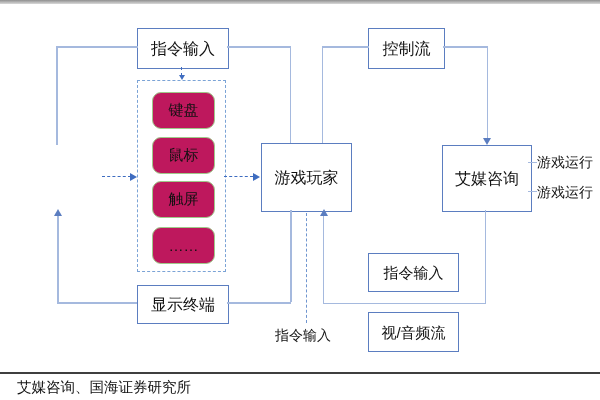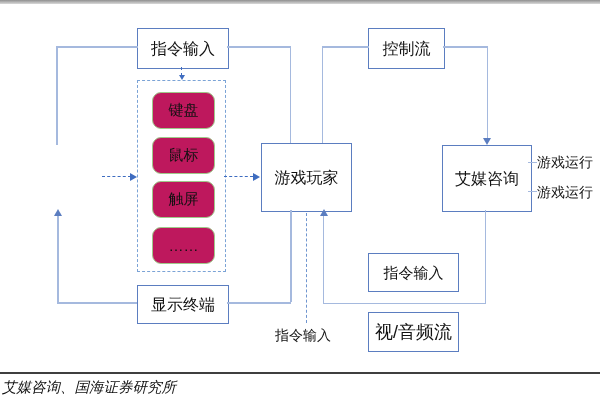--- a/index.html
+++ b/index.html
@@ -18,21 +18,21 @@
   .dash-h{position:absolute;height:0;border-top:1.6px dashed #3e6cc0;}
   .dash-v{position:absolute;width:0;border-left:1.6px dashed #3e6cc0;}
   .dashdot-v{position:absolute;width:0;border-left:1.3px dashed #6f95cf;}
   .arr{position:absolute;width:0;height:0;}
   .arr-right{border-top:4px solid transparent;border-bottom:4px solid transparent;border-left:7px solid #3e6cc0;}
   .arr-up{border-left:4px solid transparent;border-right:4px solid transparent;border-bottom:7px solid #5b7dc0;}
   .arr-down{border-left:4px solid transparent;border-right:4px solid transparent;border-top:7px solid #5b7dc0;}
   .arr-down-sm{border-left:3px solid transparent;border-right:3px solid transparent;border-top:5px solid #3e6cc0;}
   .note{position:absolute;font-size:14px;white-space:nowrap;}
   .footer-line{position:absolute;left:0;top:372px;width:600px;height:1.6px;background:#3f3f3f;}
-  .footer-text{position:absolute;left:2px;top:378px;font-size:14.5px;font-style:italic;
+  .footer-text{position:absolute;left:17px;top:378px;font-size:14.5px;
                font-family:"Liberation Serif",serif;white-space:nowrap;}
 </style>
 </head>
 <body>
 
 <div class="stage">
 
   <div class="topbar"></div>
 
 
@@ -41,21 +41,21 @@
   <div class="box" style="left:261px;top:143px;width:89px;height:67px">游戏玩家</div>
 
   <div class="box" style="left:368px;top:28px;width:75px;height:39px">控制流</div>
 
   <div class="box" style="left:442px;top:145px;width:88px;height:65px">艾媒咨询</div>
 
   <div class="box" style="left:137px;top:285px;width:90px;height:37px">显示终端</div>
 
   <div class="box" style="left:368px;top:253px;width:89px;height:37px;font-size:15px">指令输入</div>
 
-  <div class="box" style="left:368px;top:312px;width:89px;height:38px;font-size:18px">视/音频流</div>
+  <div class="box" style="left:368px;top:312px;width:89px;height:38px;font-size:15px">视/音频流</div>
 
   <div class="container-dashed" style="left:137px;top:80px;width:87px;height:190px"></div>
   <div class="device" style="left:152px;top:92px;width:61px;height:35px">键盘</div>
   <div class="device" style="left:152px;top:181px;width:61px;height:35px">触屏</div>
   <div class="device" style="left:152px;top:137px;width:61px;height:35px">鼠标</div>
   <div class="device" style="left:152px;top:227px;width:61px;height:35px">……</div>
 
   <div class="hline" style="left:56px;top:46px;width:82px"></div>
   <div class="vline" style="left:56px;top:46px;height:99px"></div>
 

